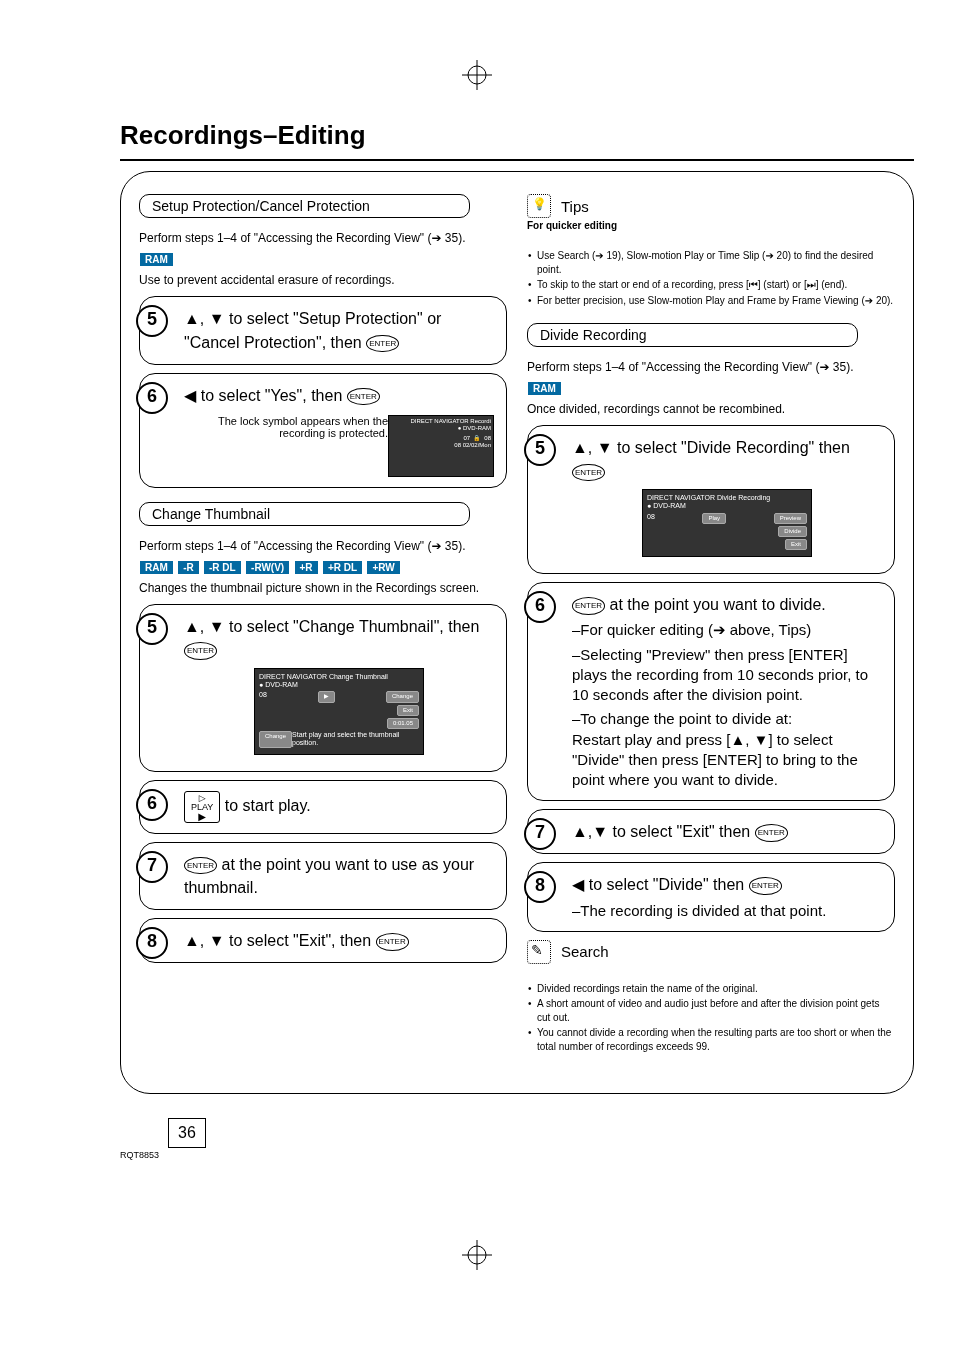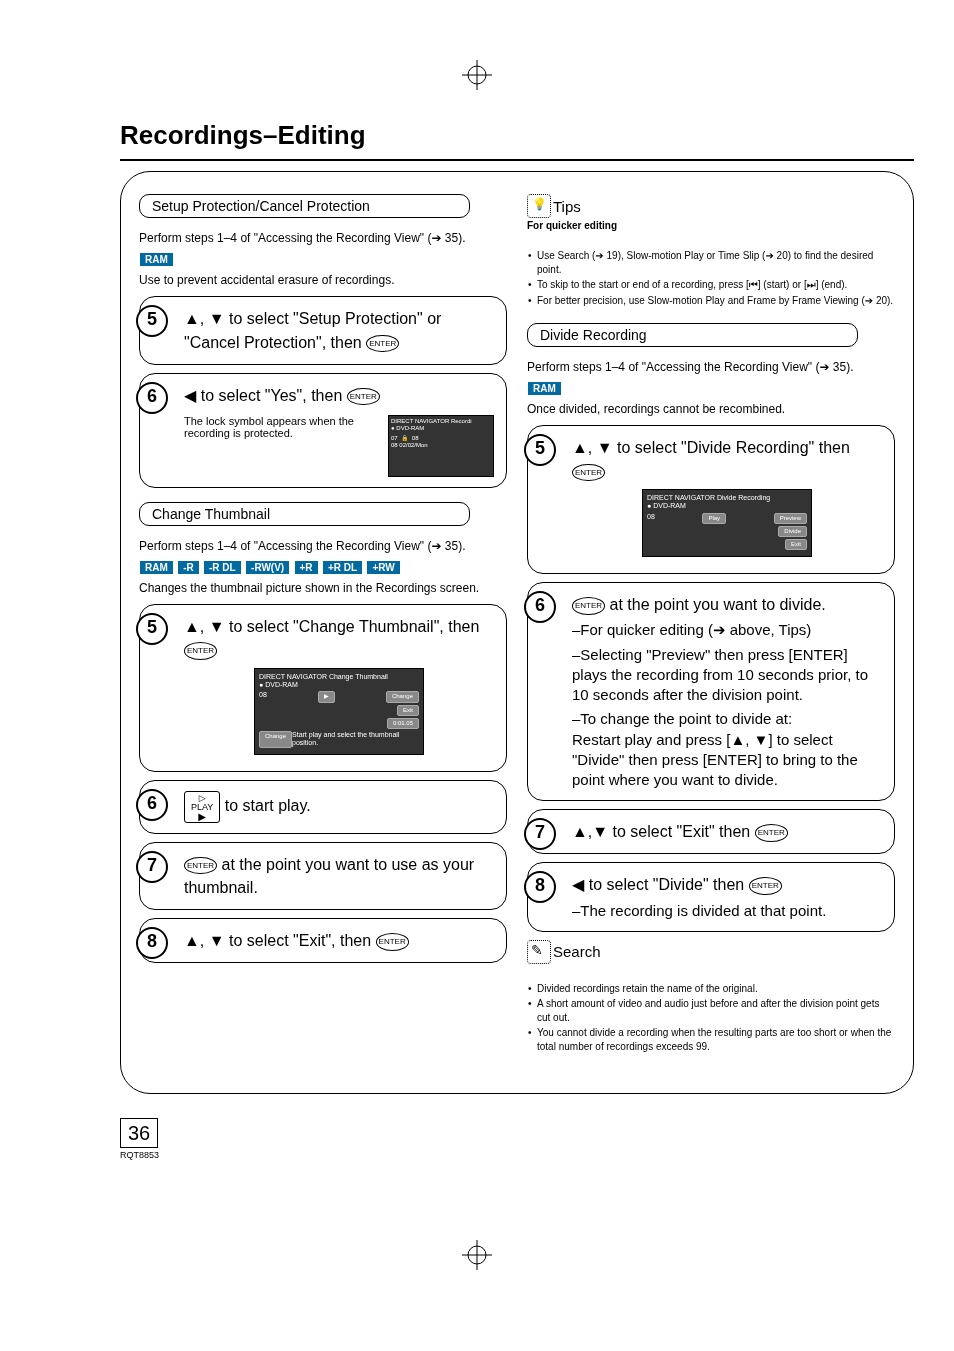--- a/index.html
+++ b/index.html
@@ -118,21 +118,21 @@
     background: #888;
     color: #fff;
     border: 1px solid #aaa;
     font-size: 6px;
     padding: 1px 5px;
     border-radius: 2px;
   }
   .tips-header, .notes-header {
     display: flex;
     align-items: center;
-    gap: 2px;
+    gap: 10px;
     font-size: 15px;
     margin: 6px 0 2px 0;
     text-align: right;
   }
   .tips-icon {
     display: inline-block;
     width: 22px;
     height: 22px;
     border: 1.5px dotted #000;
     border-radius: 4px;
@@ -190,42 +190,43 @@
     text-align: center;
     line-height: 1;
     vertical-align: middle;
   }
   .page-number-box {
     border: 1px solid #000;
     width: 36px;
     height: 28px;
     text-align: center;
     line-height: 28px;
-    font-size: 20px;
+    font-size: 16px;
     margin-top: 24px;
+    margin-left: 48px;
   }
   .model-code {
     font-size: 9px;
     margin-top: 2px;
   }
   .reg-mark {
     position: absolute;
     left: 50%;
     width: 30px;
     height: 30px;
     margin-left: -15px;
   }
   .reg-mark svg { width: 100%; height: 100%; }
   .reg-top { top: 60px; }
   .reg-bottom { top: 1240px; }
   .lock-symbol-note {
     display: flex;
-    gap: 6px;
     align-items: flex-start;
     font-size: 11px;
+    text-align: right;
   }
   .mini-screen {
     border: 1px solid #000;
     width: 100px;
     height: 56px;
     font-size: 6px;
     background: #333;
     color: #fff;
     padding: 2px;
     line-height: 1.1;

